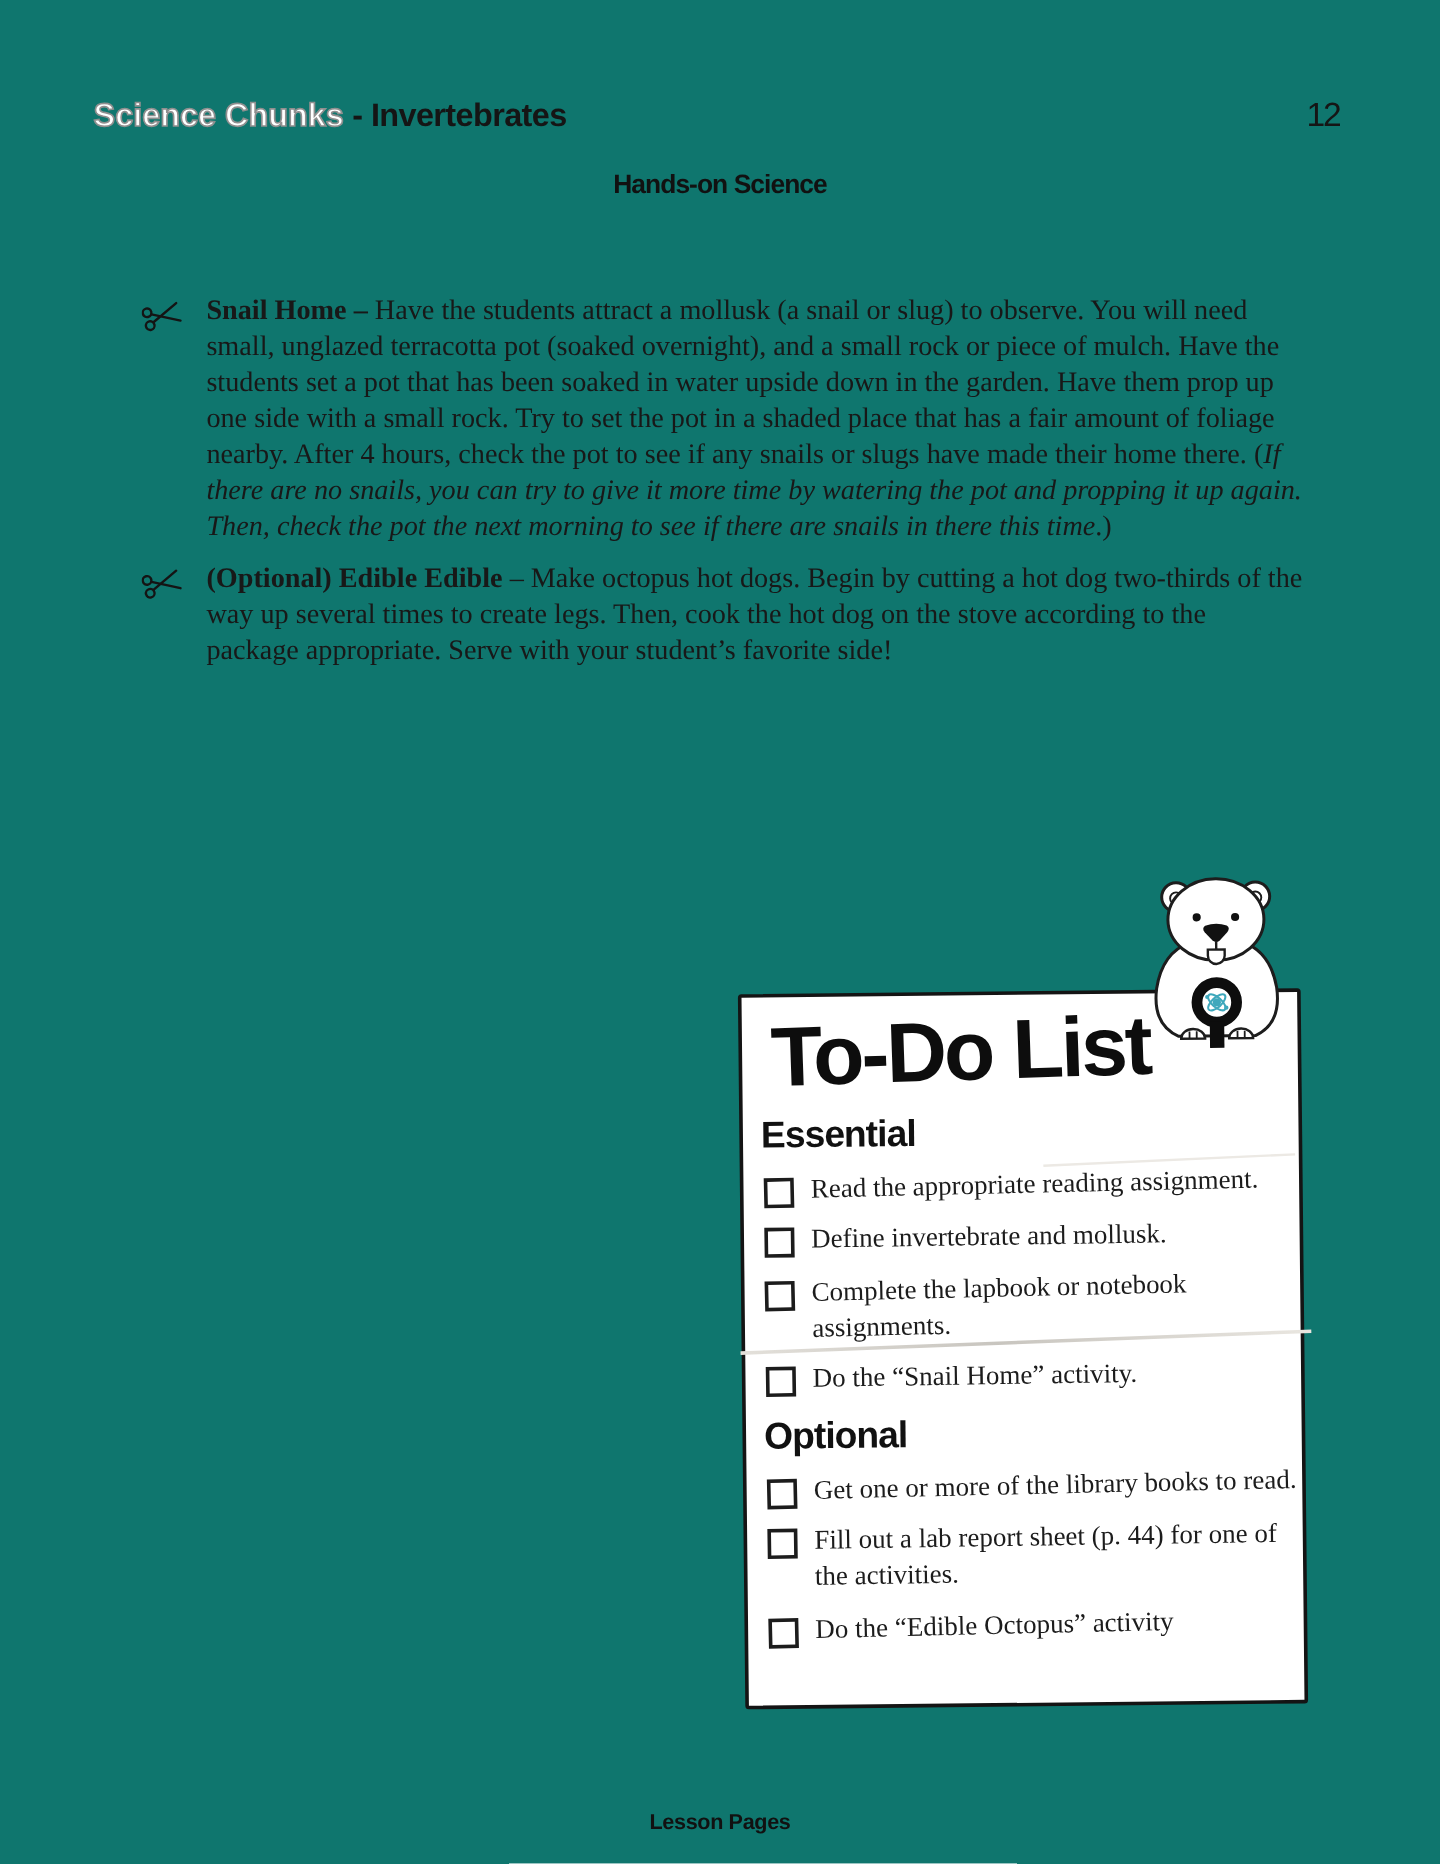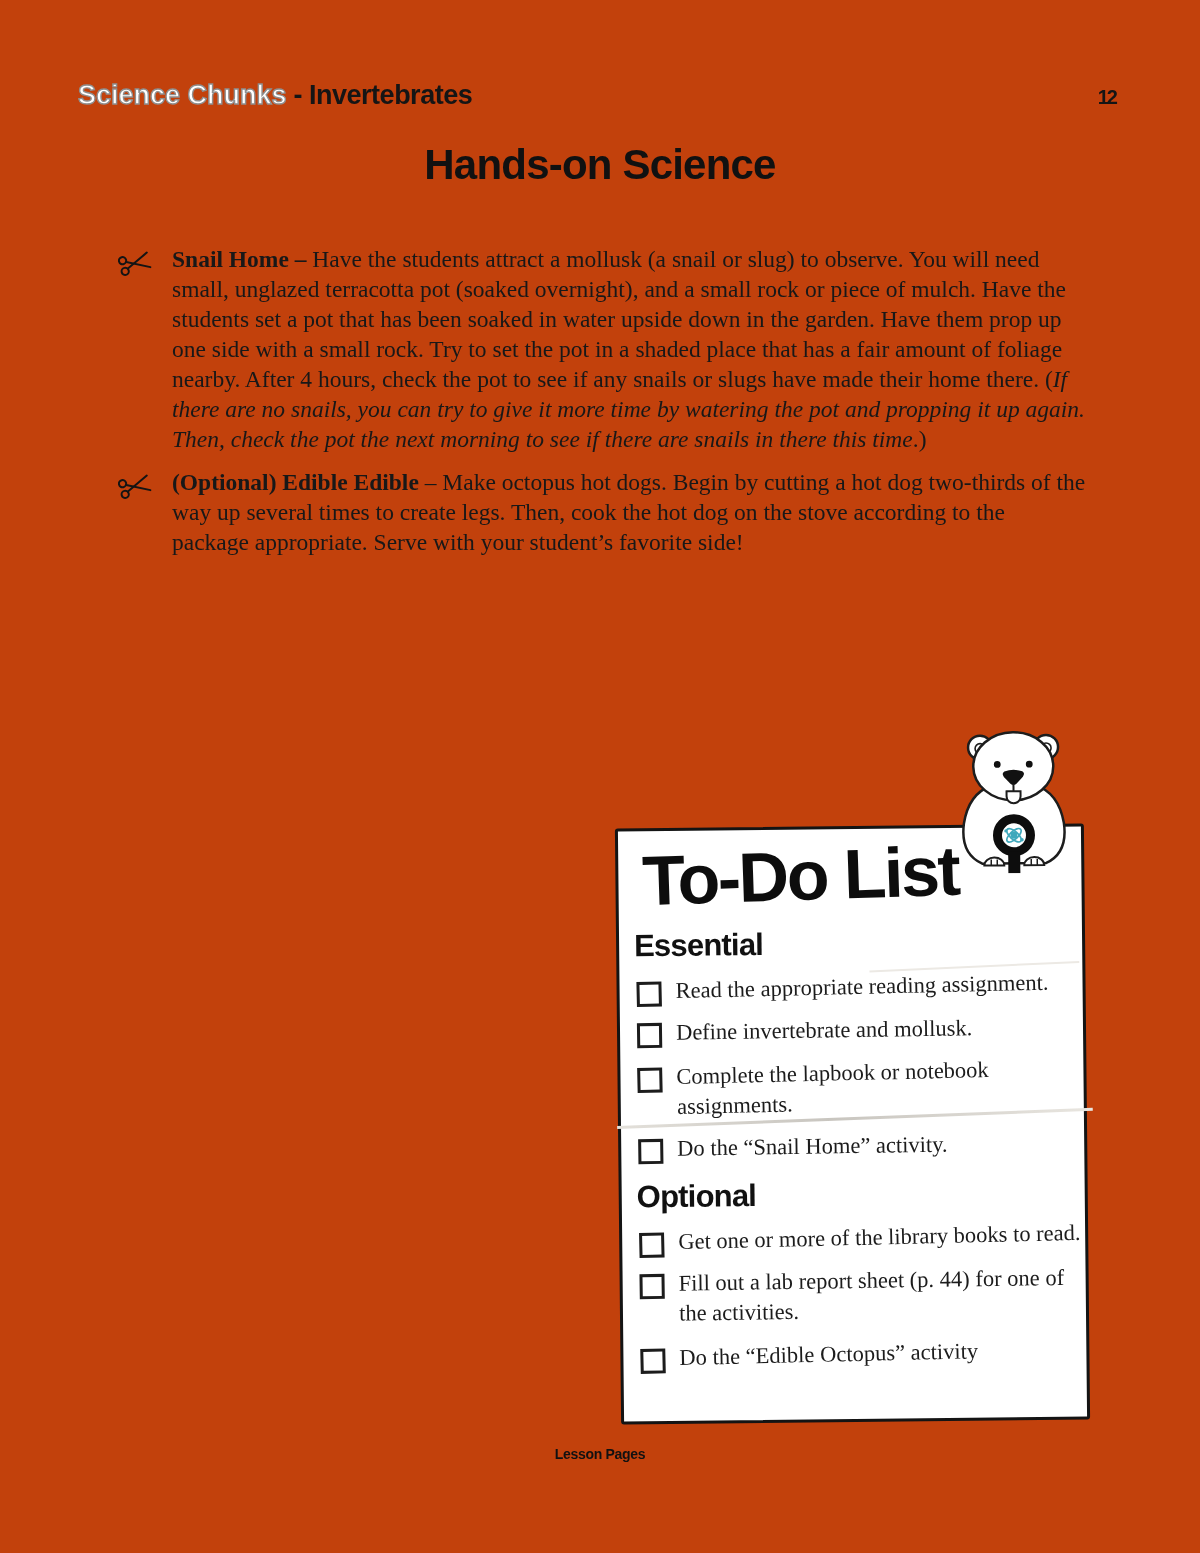--- a/index.html
+++ b/index.html
@@ -1,33 +1,33 @@
 <!DOCTYPE html>
 <html><head>
 <meta charset="utf-8">
 <style>
   html,body { margin:0; padding:0; background:#ffffff; }
   .page {
-    position:relative; width:1200px; height:1553px; background:#c2410c;
+    position:relative; width:1200px; height:1553px; background:#0f766e;
     font-family:"Liberation Serif", serif; color:#1a1a1a; overflow:hidden;
   }
 
   
   .header { position:absolute; top:80px; left:78px; right:84px;
     display:flex; justify-content:space-between; align-items:baseline; }
   .header-left { font-family:"Liberation Sans", sans-serif; font-weight:700;
     font-size:27px; letter-spacing:-0.5px; white-space:nowrap; }
   .brand { color:#ffffff; -webkit-text-stroke:1.4px #8f8f8f; letter-spacing:0; }
   .topic { color:#151515; }
-  .page-num { font-family:"Liberation Sans", sans-serif; font-weight:700;
-    font-size:20px; color:#151515; letter-spacing:-2px; }
+  .page-num { font-family:"Liberation Sans", sans-serif; font-weight:400;
+    font-size:28px; color:#151515; letter-spacing:-2px; }
 
   
   .main-title { position:absolute; top:141px; left:0; width:100%; text-align:center;
-    font-family:"Liberation Sans", sans-serif; font-weight:700; font-size:42px;
+    font-family:"Liberation Sans", sans-serif; font-weight:700; font-size:22px;
     letter-spacing:-0.8px; color:#111; }
   .section-heading { position:absolute; top:194px; left:103px;
     font-family:"Liberation Sans", sans-serif; font-weight:700; font-size:30px;
     letter-spacing:-0.8px; color:#111; }
 
   
   .activities { position:absolute; top:244px; left:118px; width:968px;
     list-style:none; margin:0; padding:0; }
   .activity { display:flex; align-items:flex-start; margin-bottom:13px; }
   .activity + .activity { margin-top:2px; }
@@ -62,22 +62,22 @@
     margin:5px 14px 0 2px; background:#fff; }
   .item-text { font-size:22.5px; line-height:30px; color:#1c1c1c; }
   .todo-section:nth-of-type(1) .todo-item:nth-child(1) .item-text,
   .todo-section:nth-of-type(2) .todo-item:nth-child(1) .item-text {
     white-space:nowrap; overflow:hidden; }
 
   
   .bear { position:absolute; left:336px; top:-102px; width:120px; height:148px; z-index:3; }
 
   
-  .footer { position:absolute; top:1446px; left:0; width:100%; text-align:center;
-    font-family:"Liberation Sans", sans-serif; font-weight:700; font-size:14px;
+  .footer { position:absolute; top:1508px; left:0; width:100%; text-align:center;
+    font-family:"Liberation Sans", sans-serif; font-weight:700; font-size:18px;
     letter-spacing:-0.3px; color:#111; }
 </style>
 </head>
 <body>
 
 <div class="page">
 
   <div class="header">
     <div class="header-left">
       <span class="brand">Science Chunks</span>

